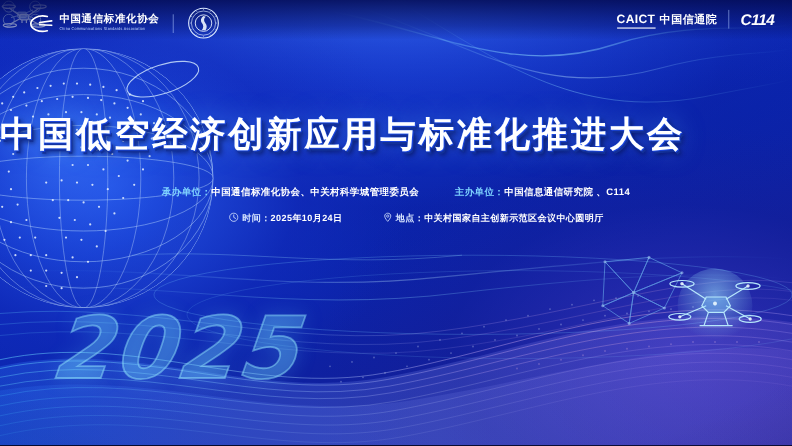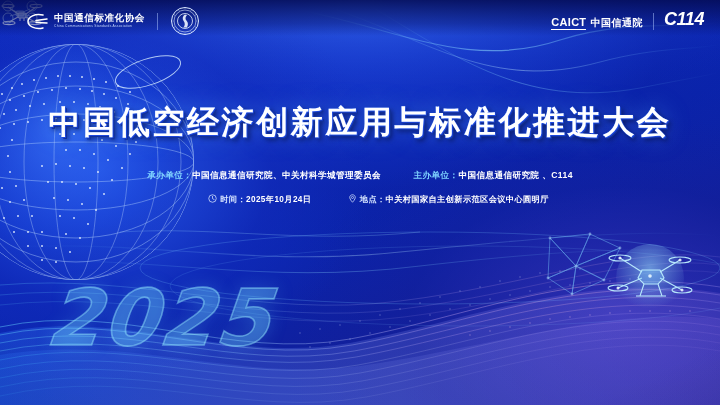--- a/index.html
+++ b/index.html
@@ -51,24 +51,24 @@
   .ccsa-txt{display:flex;flex-direction:column;line-height:1;}
   .ccsa-cn{font-size:9.5px;color:#fff;letter-spacing:.6px;font-weight:600;white-space:nowrap;}
   .ccsa-en{font-size:3.3px;color:#c7d9ff;letter-spacing:.25px;margin-top:2.5px;white-space:nowrap;transform:scaleY(1.15);}
   .logo-div{width:1px;height:17px;background:rgba(175,200,255,.5);margin:0 3px;}
   .seal{width:30px;height:30px;}
 
   .logos-right{position:absolute;right:16px;top:9px;display:flex;align-items:flex-end;gap:7px;}
   .caict{display:flex;align-items:baseline;gap:4px;}
   .caict-en{font-size:11px;font-weight:700;color:#fff;letter-spacing:.3px;border-bottom:1.4px solid #fff;padding-bottom:1px;}
   .caict-cn{font-size:10px;font-weight:700;color:#fff;letter-spacing:.5px;}
-  .c114{font-size:18px;font-weight:700;color:#fff;font-style:italic;letter-spacing:-.4px;}
-
-  
-  .title-block{position:absolute;left:0;right:0;top:103px;text-align:center;}
+  .c114{font-size:14px;font-weight:700;color:#fff;font-style:italic;letter-spacing:-.4px;}
+
+  
+  .title-block{position:absolute;left:0;right:0;top:103px;}
   .main-title{
     display:inline-block;
     font-size:32px;line-height:38px;font-weight:700;letter-spacing:2.6px;
     color:#ffffff;
     text-shadow:
       0 0 1px #2f6dff,
       1px 1px 0 #1a42d8,
       2px 2px 0 #123098,
       3px 3px 5px rgba(3,10,60,.75),
       0 0 22px rgba(90,170,255,.55);
@@ -566,21 +566,21 @@
     <span class="logo-div"></span>
     <span class="c114">C114</span>
   </div>
 
   <div class="title-block">
     <div class="main-title">中国低空经济创新应用与标准化推进大会</div>
   </div>
 
   <div class="info-units">
     <span class="pair">
-      <span class="lbl">承办单位：</span><span class="val">中国信息通信研究院、中关村科学城管理委员会</span>
+      <span class="lbl">承办单位：</span><span class="val">中国通信标准化协会、中关村科学城管理委员会</span>
     </span>
     <span class="pair">
       <span class="lbl">主办单位：</span><span class="val">中国信息通信研究院 、C114</span>
     </span>
   </div>
 
   <div class="info-meta">
     <span class="pair">
       <span class="mico">
         <svg width="9" height="9" viewBox="0 0 12 12">

